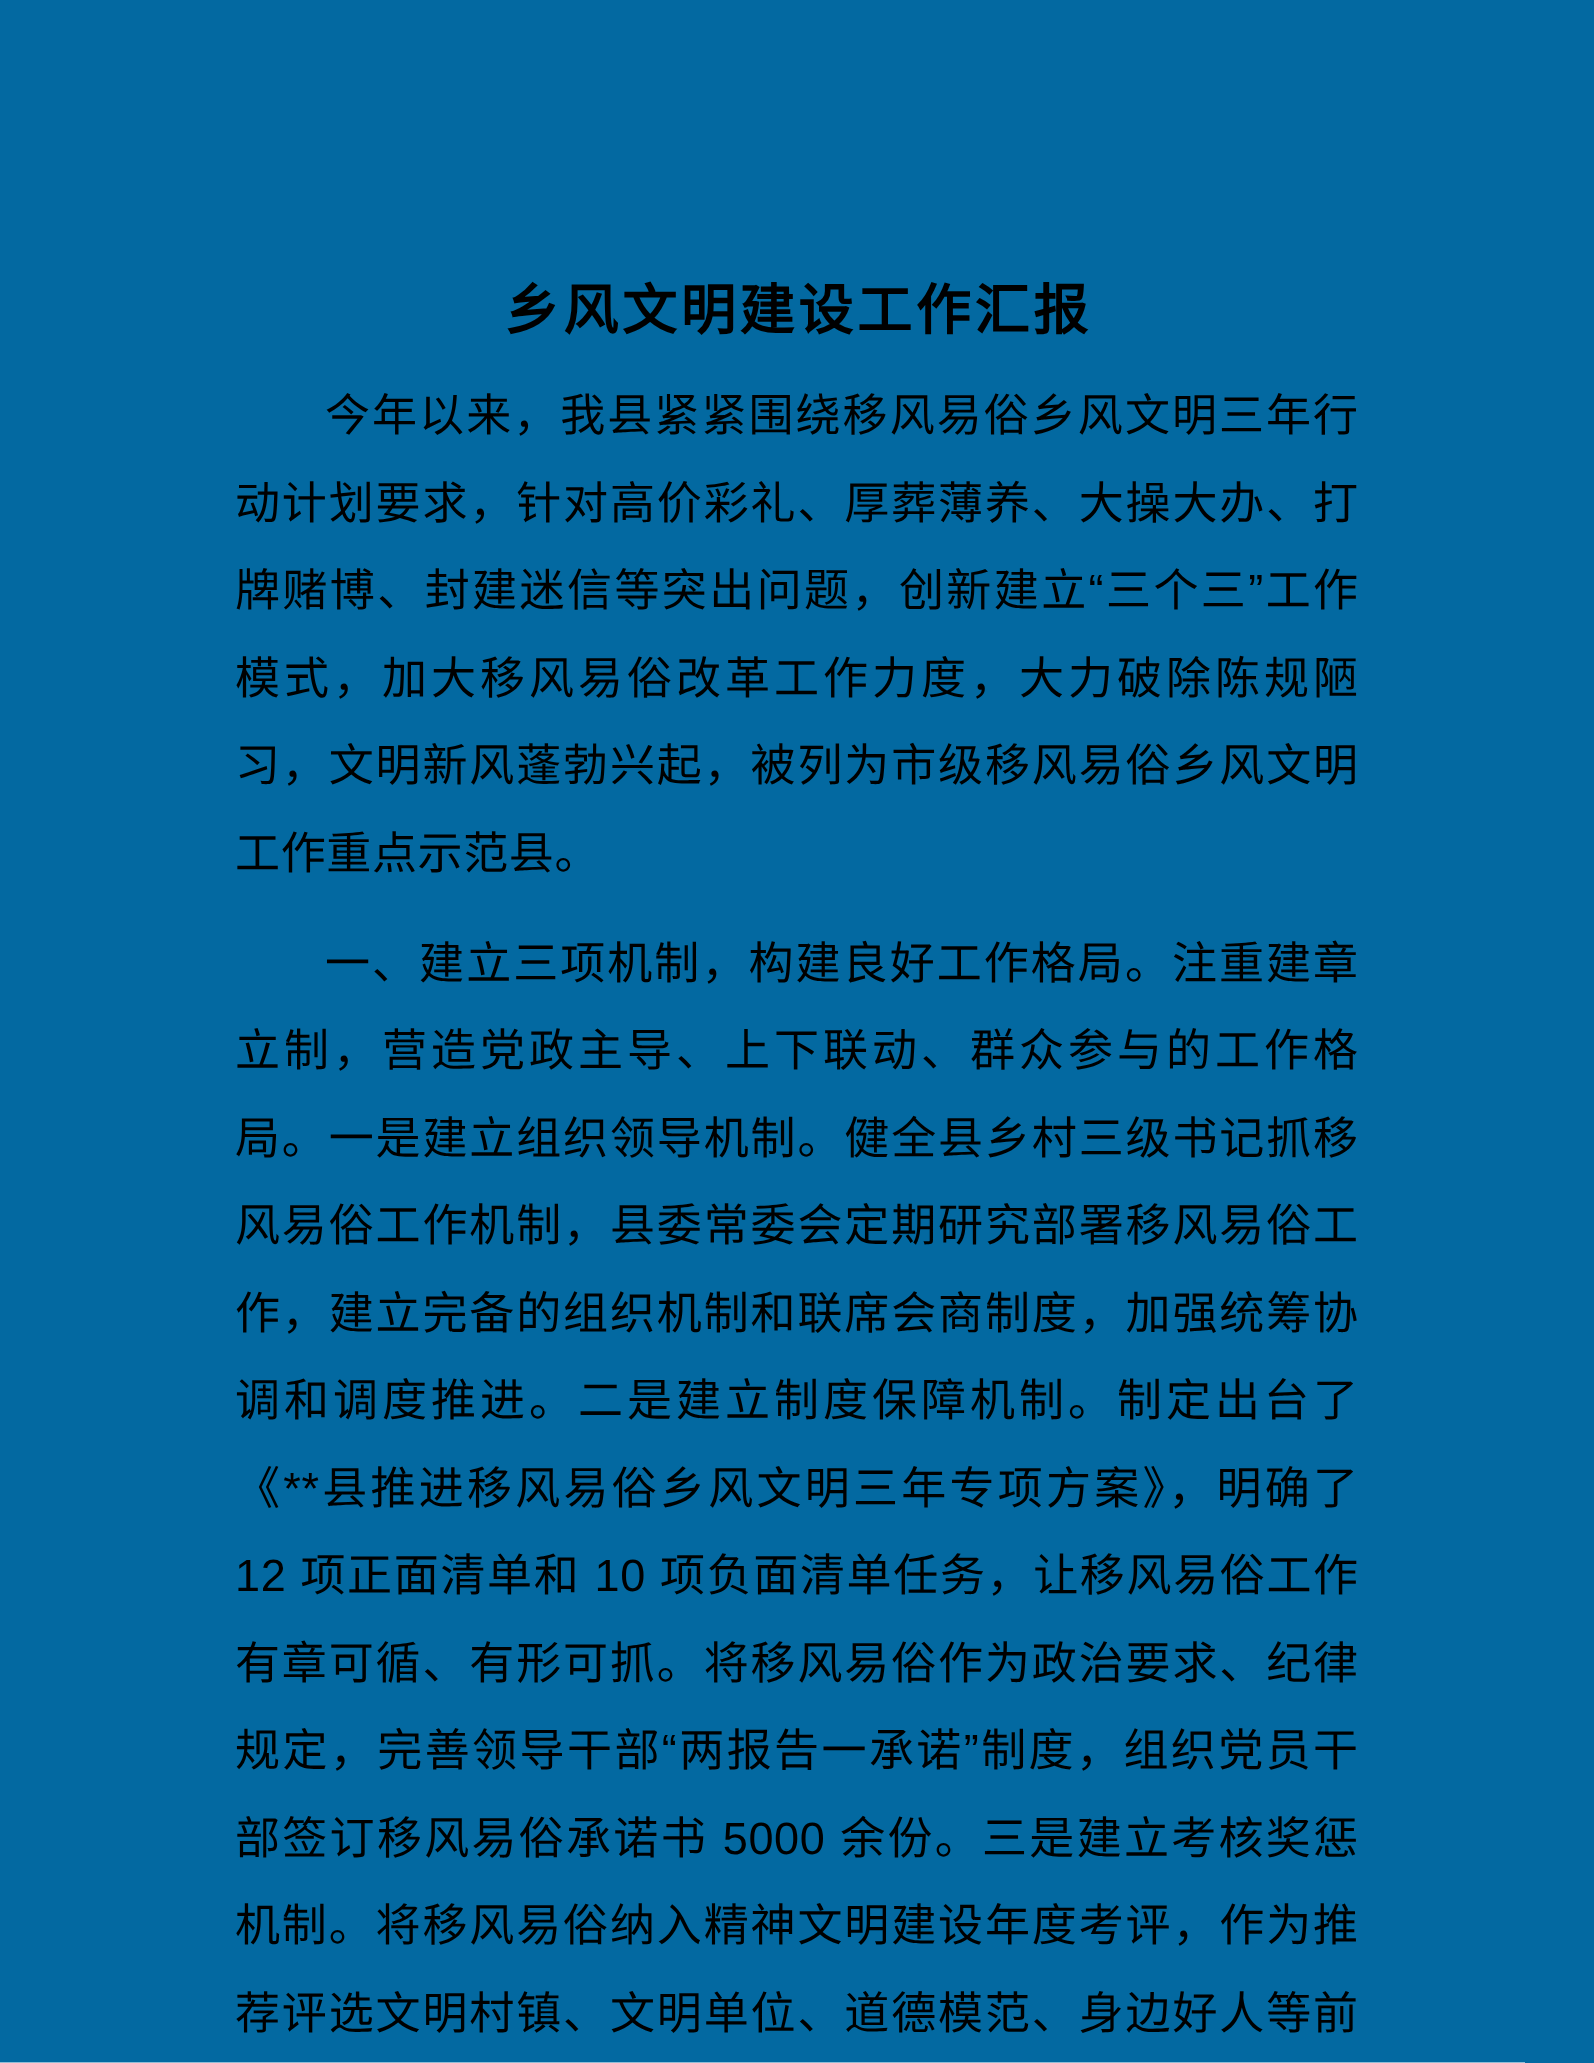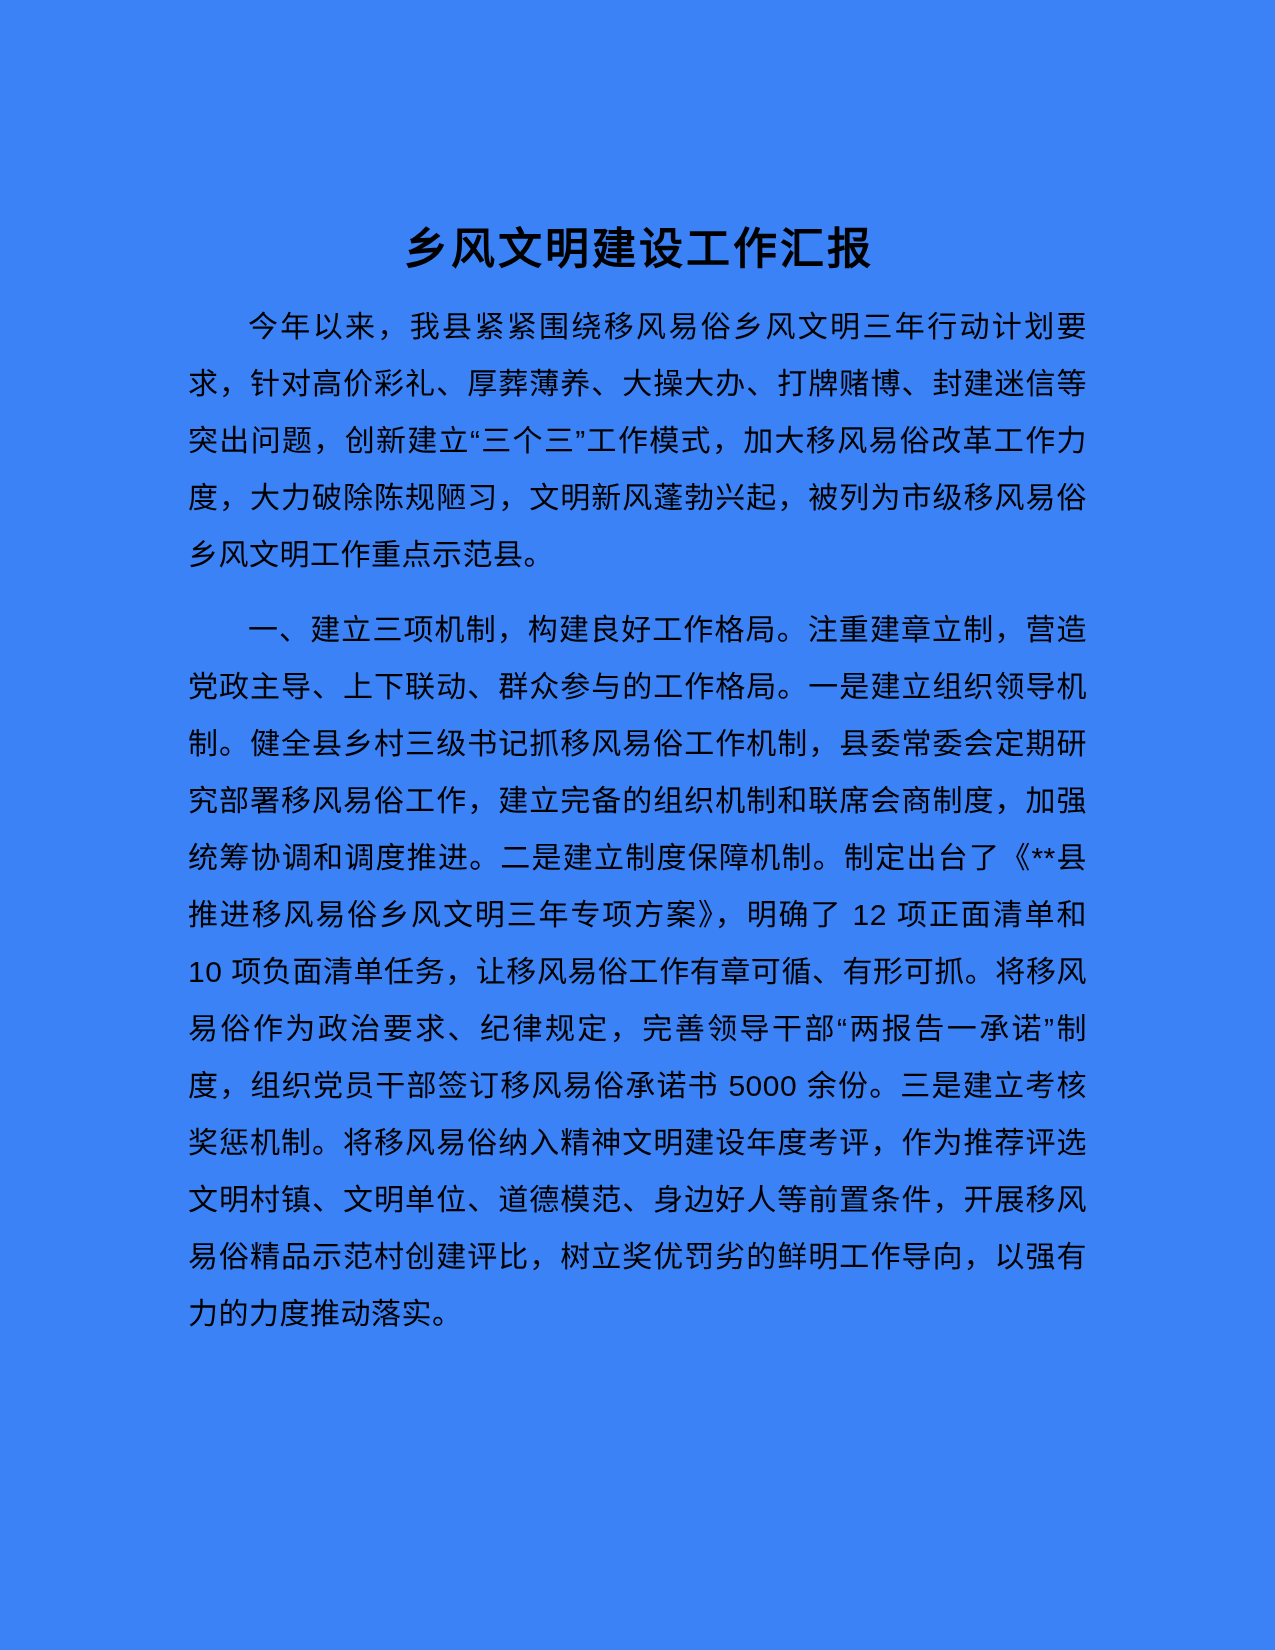--- a/index.html
+++ b/index.html
@@ -4,41 +4,41 @@
 <style>
   html, body {
     margin: 0;
     padding: 0;
     background: #ffffff;
   }
   .page {
     position: relative;
     width: 1275px;
     height: 1650px;
-    background: #3b82f6;
+    background: #0369a1;
     overflow: hidden;
     font-family: "Liberation Sans", "DejaVu Sans", sans-serif;
     color: #000000;
     box-sizing: border-box;
     padding: 224px 188px 0 188px;
   }
   .doc-title {
     margin: 0;
     text-align: center;
     font-size: 44px;
     line-height: 50px;
     font-weight: 700;
     letter-spacing: 3px;
     text-indent: 3px; 
     white-space: nowrap;
   }
   .body-paragraph {
     margin: 0;
-    font-size: 30px;
-    line-height: 57px;
+    font-size: 36px;
+    line-height: 70px;
     text-align: justify;
     text-justify: inter-ideograph;
     text-indent: 2em;
     letter-spacing: 0.5px;
     font-weight: 400;
   }
   .body-paragraph.first {
     margin-top: 24px;
   }
   .body-paragraph.second {

